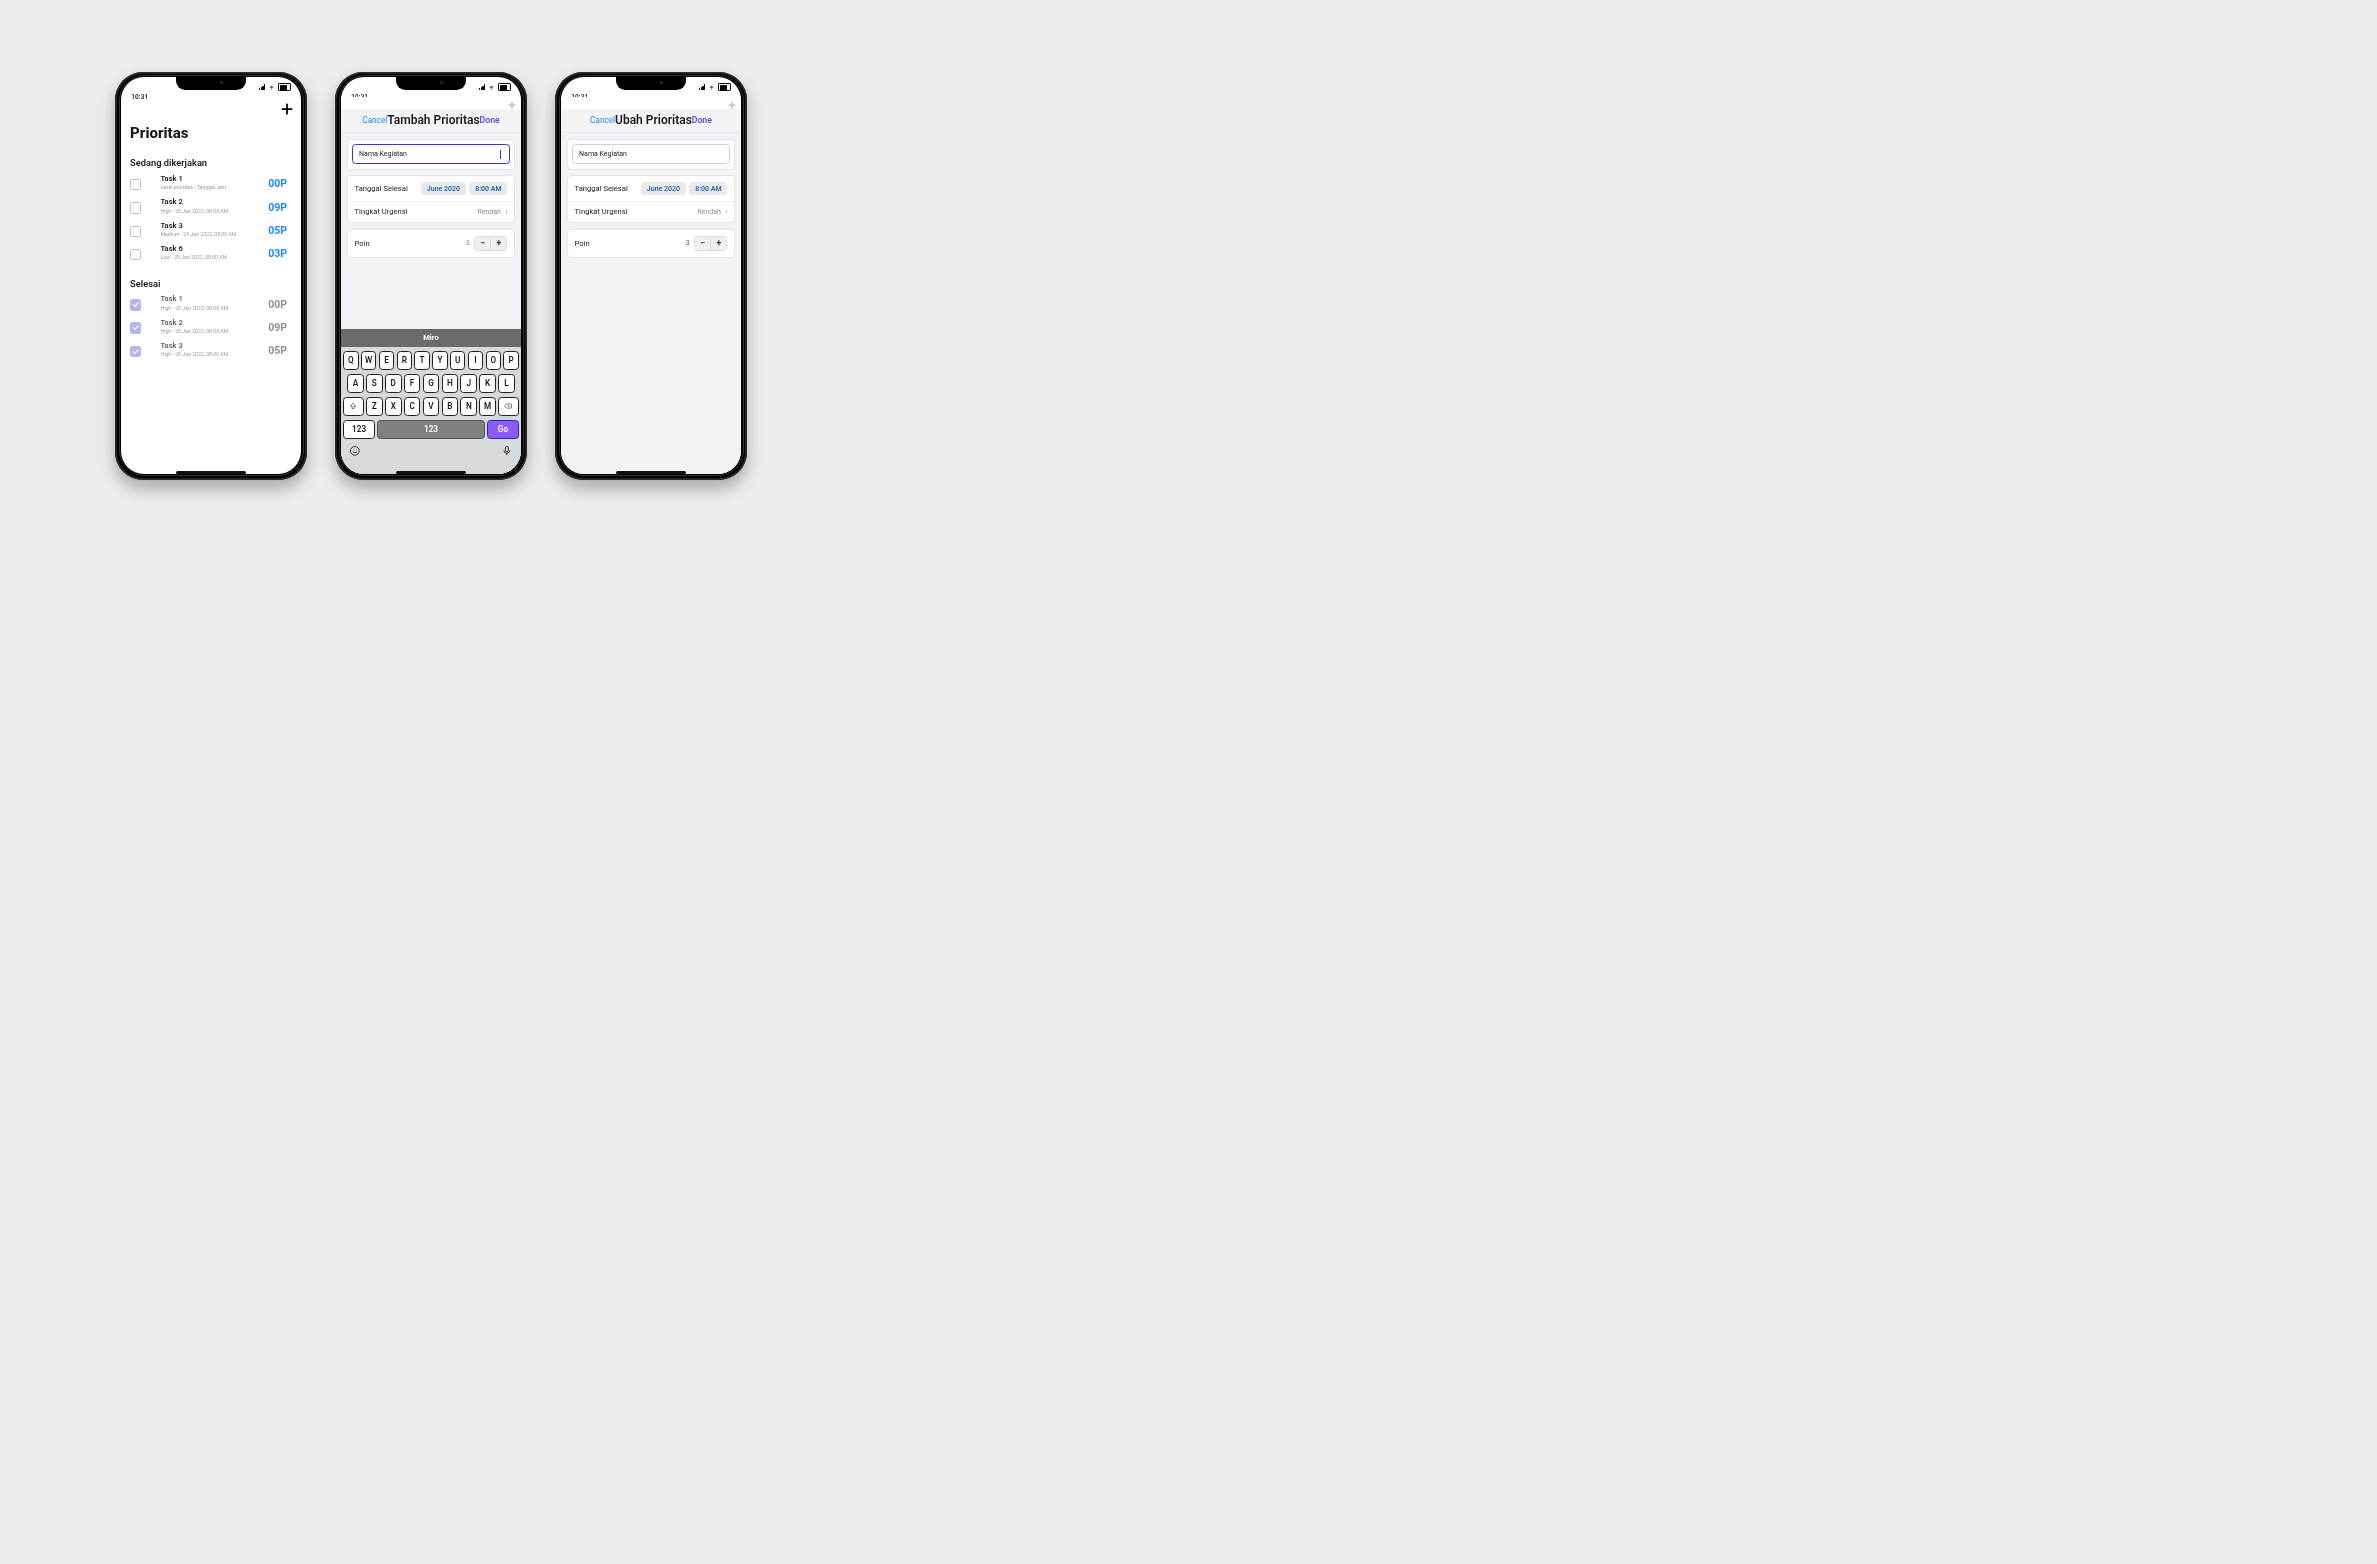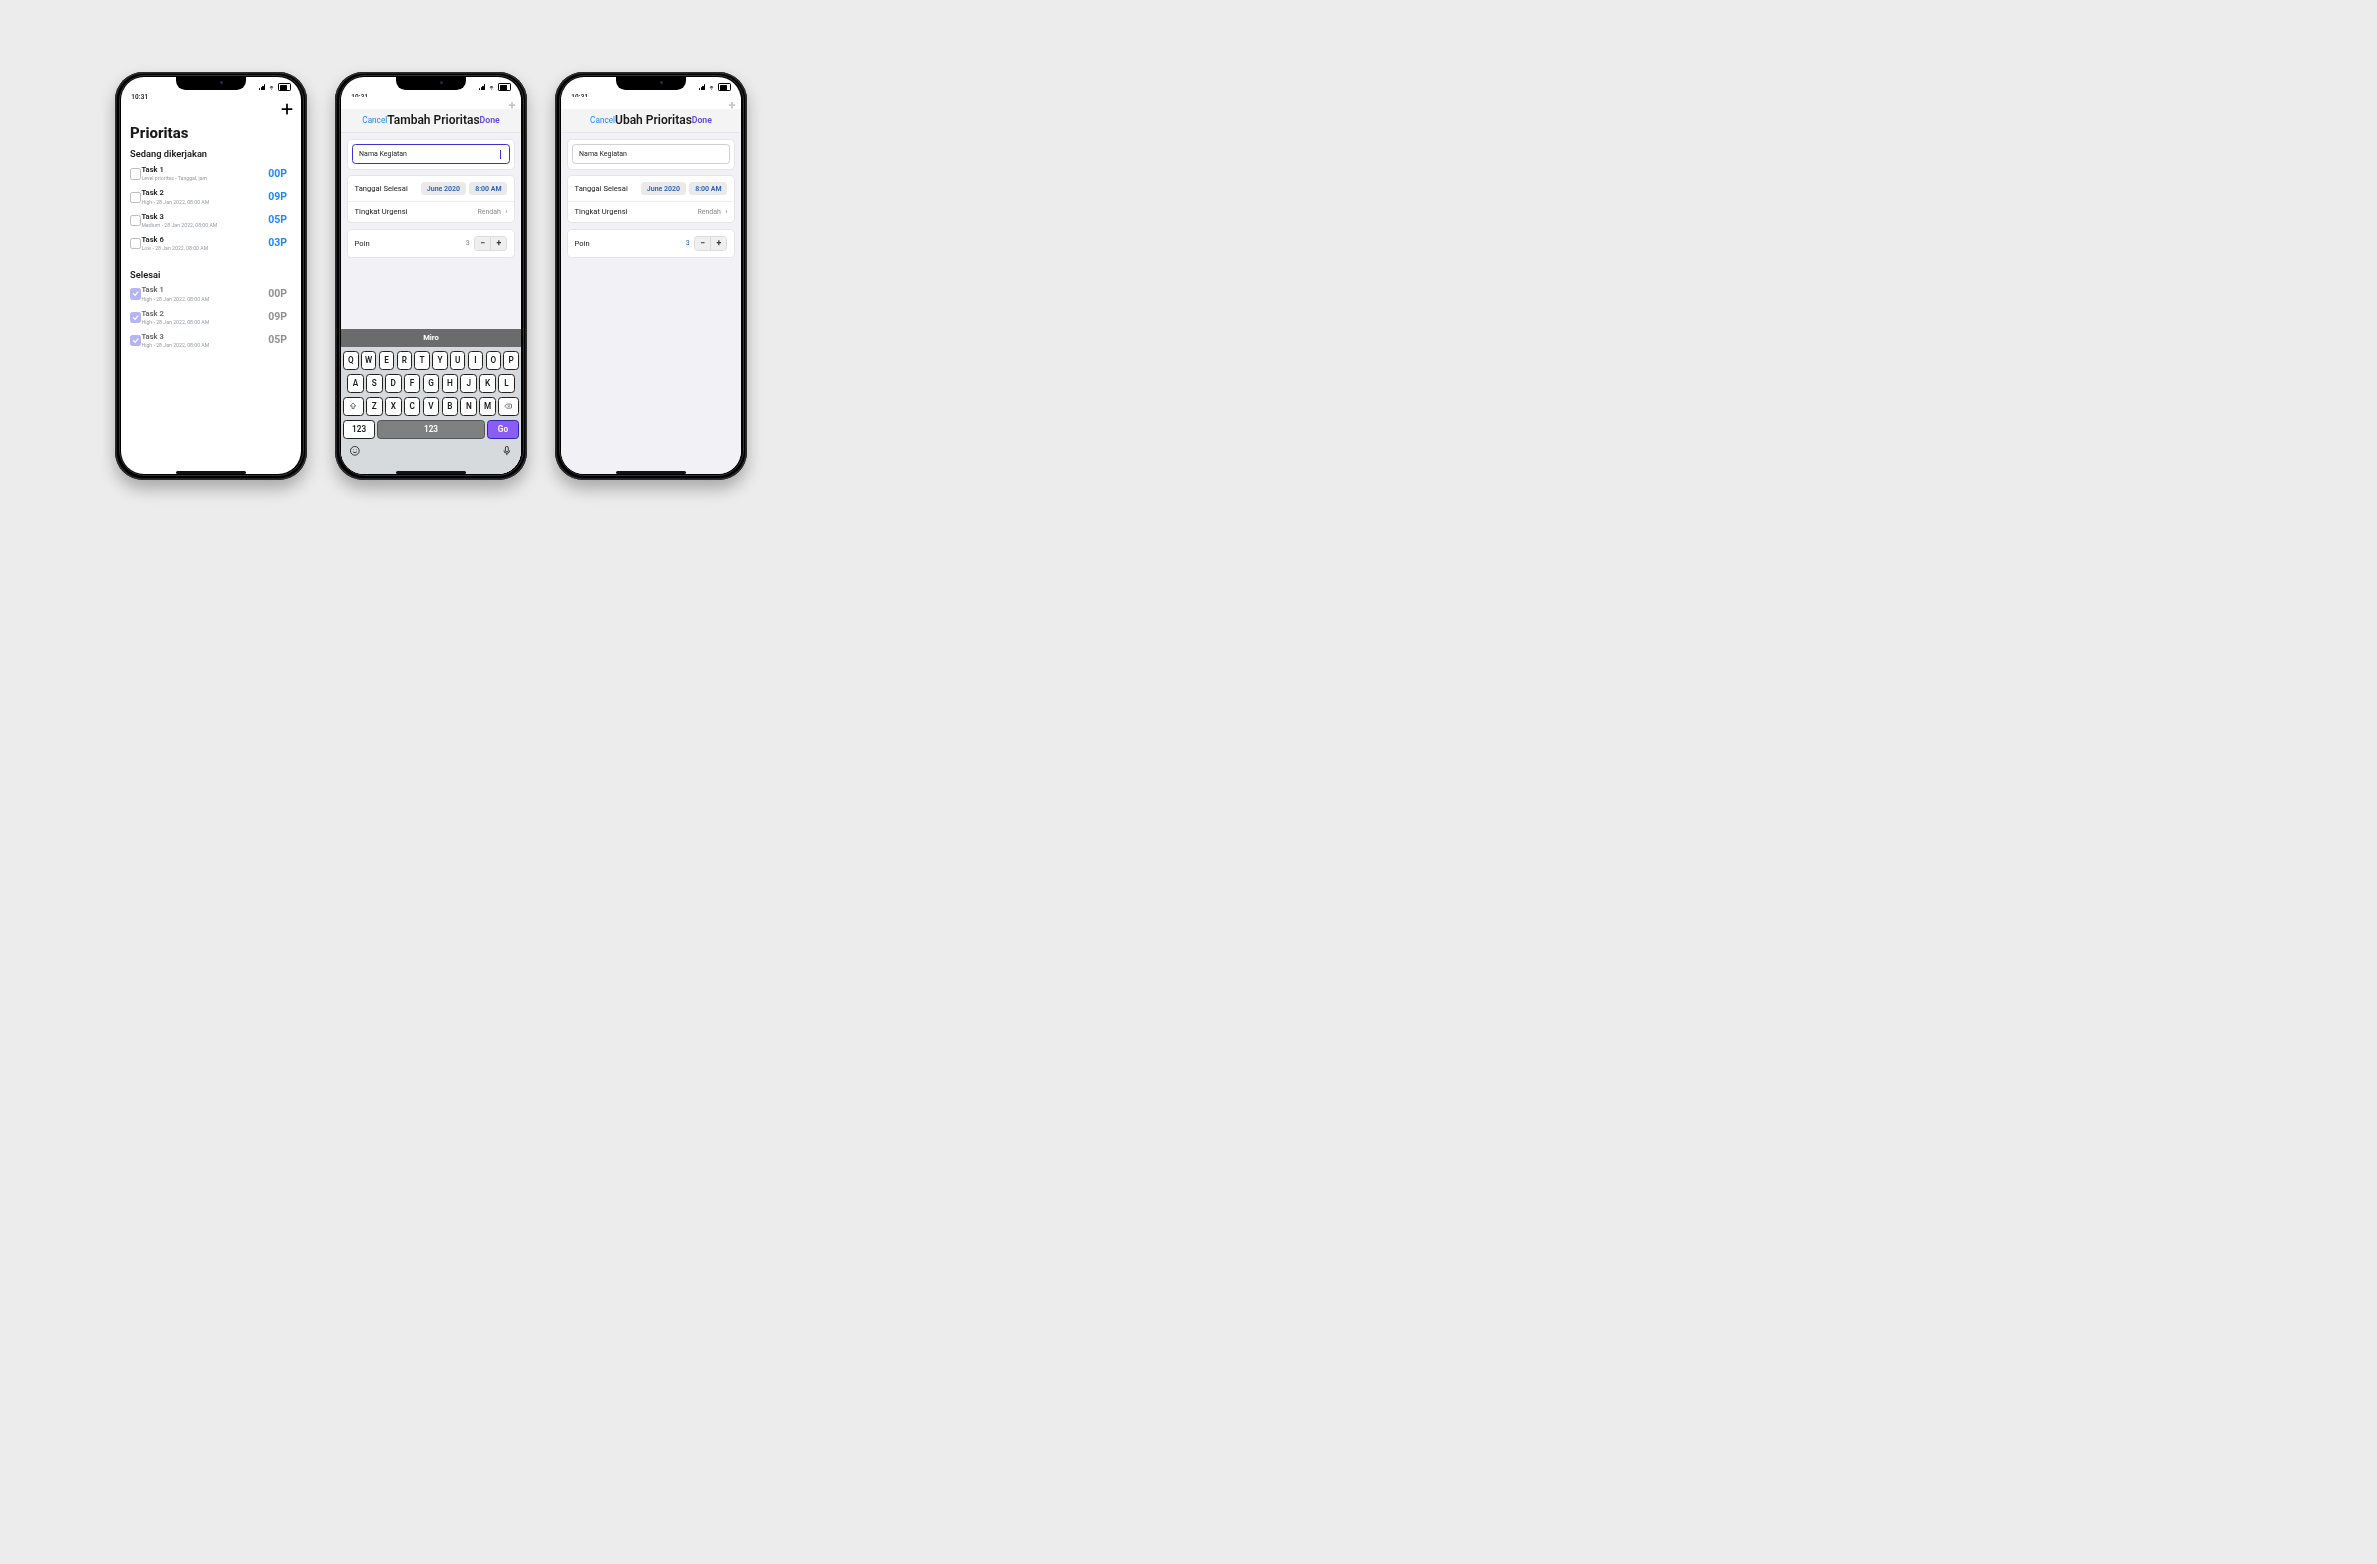--- a/index.html
+++ b/index.html
@@ -52,23 +52,23 @@
   .icon-wifi{width:7px;height:5.2px;position:relative;}
   .icon-wifi svg{display:block;}
   .icon-batt{width:10.5px;height:5.8px;border:0.6px solid #000;border-radius:1.2px;position:relative;}
   .icon-batt::after{content:"";position:absolute;right:-1.7px;top:1.2px;width:1.2px;height:2.3px;background:#000;border-radius:0.6px;}
   .icon-batt .lvl{position:absolute;inset:0.6px 2.3px 0.6px 0.6px;background:#000;border-radius:0.6px;}
 
   
   .s1 .topbar{height:26px;display:flex;align-items:center;justify-content:flex-end;padding:0 7px;}
   .plus-btn{font-size:17.5px;line-height:1;font-weight:700;cursor:pointer;user-select:none;}
   .s1 .title{font-size:15px;font-weight:800;padding:0 9.3px;margin-top:1.2px;}
-  .section-title{font-size:9.3px;font-weight:600;padding:0 9.3px;margin-top:6px;margin-bottom:2.3px;}
+  .section-title{font-size:9.3px;font-weight:600;padding:0 9.3px;margin-top:15px;margin-bottom:2.3px;}
   .task-list{padding:0 4.7px;}
-  .task{display:flex;align-items:center;gap:0;padding:3.5px 4.7px;}
+  .task{display:flex;align-items:flex-end;gap:19px;padding:3.5px 4.7px;}
   .chk{width:9.3px;height:9.3px;border:0.9px solid #bdbdbd;border-radius:2.3px;margin-top:1.2px;flex:none;}
   .chk.done{background:#b6b5f3;border-color:#b6b5f3;position:relative;}
   .chk.done svg{position:absolute;inset:0;}
   .task .tbody{flex:1;min-width:0;}
   .task .tname{font-size:7.6px;font-weight:600;}
   .task.done .tname{color:#666;}
   .task .tmeta{font-size:5.2px;color:#9aa0a6;margin-top:1.2px;}
   .task .pts{font-size:10.5px;font-weight:700;color:var(--accent-blue);padding-right:4.7px;}
   .task.done .pts{color:var(--done-gray);}
 

